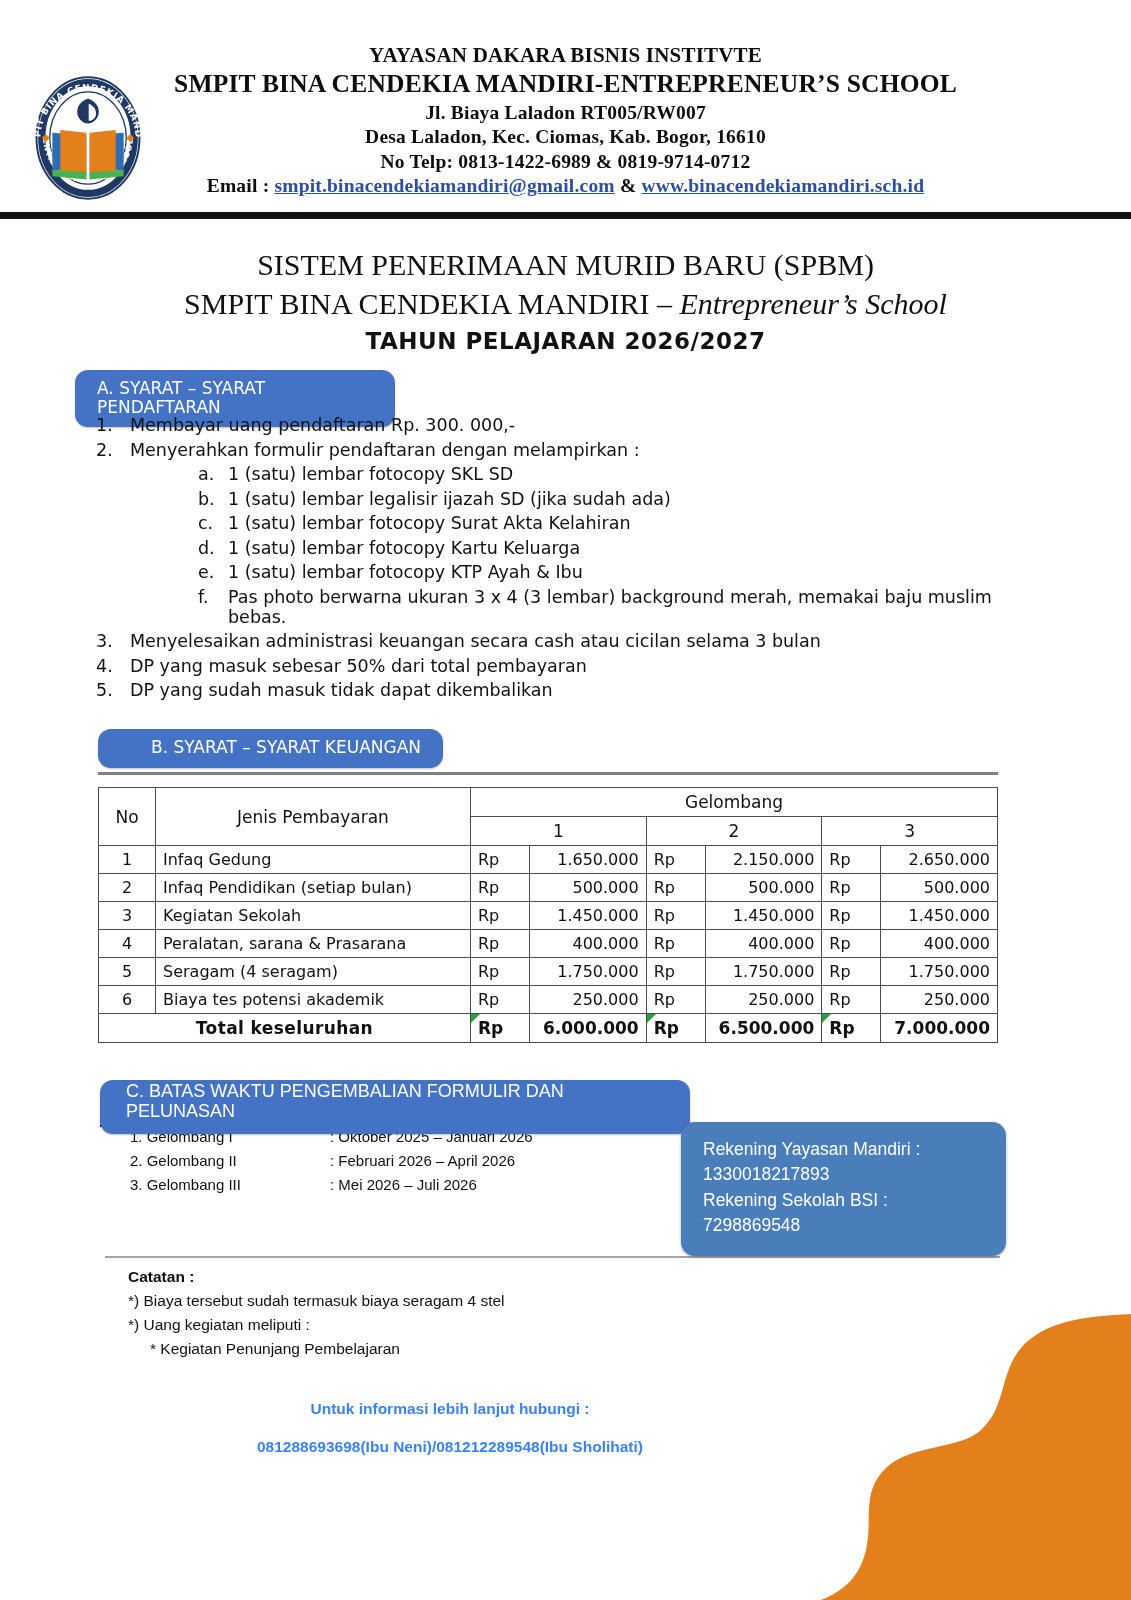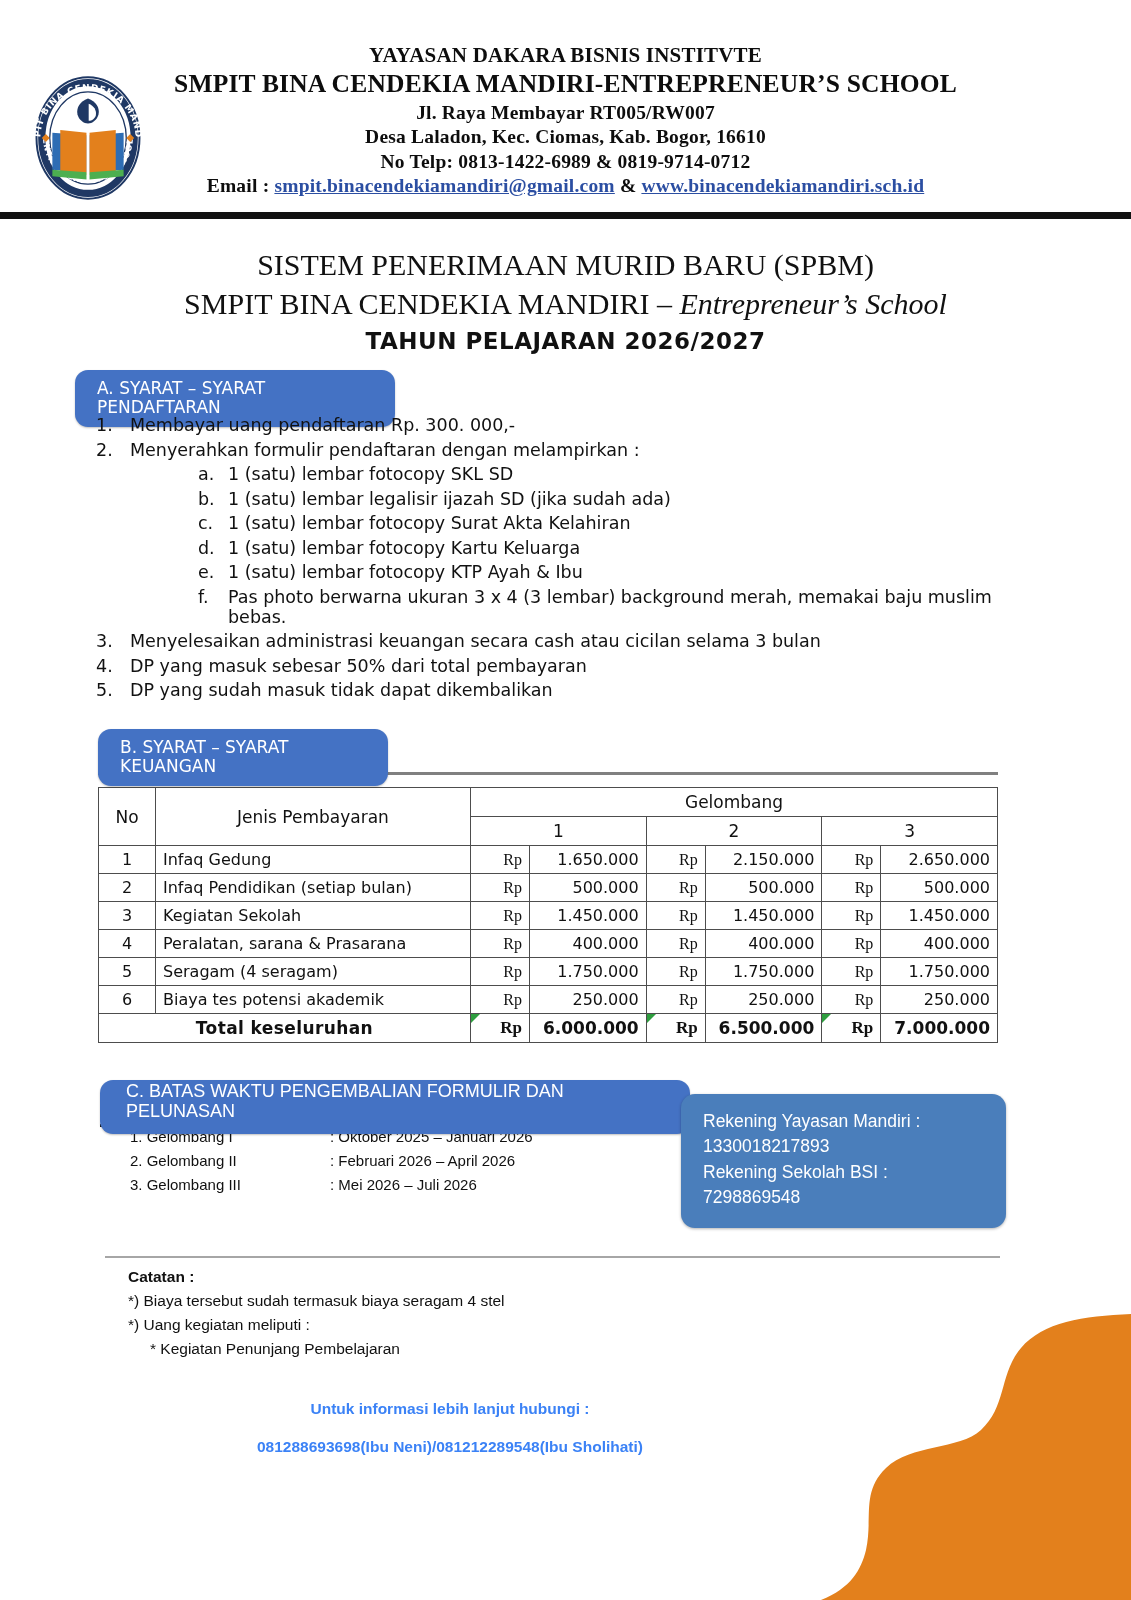--- a/index.html
+++ b/index.html
@@ -111,24 +111,25 @@
     left: 75px;
     top: 370px;
     width: 320px;
     box-sizing: border-box;
     font-family: "DejaVu Sans", sans-serif;
   }
   .banner-b {
     position: absolute;
     left: 98px;
     top: 729px;
-    width: 290px;
+    width: 345px;
     box-sizing: border-box;
     font-family: "DejaVu Sans", sans-serif;
     z-index: 3;
+    text-align: right;
   }
   .banner-c {
     position: absolute;
     left: 100px;
     top: 1080px;
     width: 590px;
     box-sizing: border-box;
     font-family: "Liberation Sans", sans-serif;
     font-size: 18px;
     padding: 2px 22px 12px 26px;
@@ -218,21 +219,21 @@
     padding: 4px 7px;
     font-weight: normal;
     background: #fff;
   }
   .fee-table .th-center {
     text-align: center;
     font-size: 17px;
   }
   .c-no     { width: 42px;  text-align: center; }
   .c-item   { width: 300px; text-align: left; }
-  .c-rp     { width: 44px;  text-align: right; font-family: Liberation Serif, serif; }
+  .c-rp     { width: 44px;  text-align: left; }
   .c-val    { text-align: right; padding-right: 12px; }
   .row-total td {
     font-weight: bold;
     font-size: 17px;
   }
   .total-label {
     text-align: center;
     letter-spacing: .4px;
   }
   .cell-flag {
@@ -259,21 +260,21 @@
     display: flex;
     margin-bottom: 7px;
   }
   .sch-label { width: 200px; flex: 0 0 200px; }
   .sch-value { flex: 1; }
 
   
   .rekening {
     position: absolute;
     left: 681px;
-    top: 1094px;
+    top: 1122px;
     width: 325px;
     box-sizing: border-box;
     background: #4A7EBB;
     color: #ffffff;
     border-radius: 14px;
     padding: 15px 18px 17px 22px;
     font-family: "Liberation Sans", sans-serif;
     font-size: 17.5px;
     line-height: 1.45;
     box-shadow: 0 1px 3px rgba(0,0,0,.3);
@@ -346,21 +347,21 @@
       <path d="M154,92 L154,148 L102,152 L102,96 Z" fill="#2E6DB4"></path>
       <path d="M58,88 L58,150 L98,156 L98,92 Z" fill="#E3801C"></path>
       <path d="M142,88 L142,150 L102,156 L102,92 Z" fill="#E3801C"></path>
       <path d="M46,148 L46,158 L98,163 L98,152 Z" fill="#4CAF50"></path>
       <path d="M154,148 L154,158 L102,163 L102,152 Z" fill="#4CAF50"></path>
       <rect x="98" y="90" width="4" height="74" fill="#ffffff"></rect>
     </svg>
 
     <div class="lh-line lh-1">YAYASAN DAKARA BISNIS INSTITVTE</div>
     <div class="lh-line lh-2">SMPIT BINA CENDEKIA MANDIRI-ENTREPRENEUR’S SCHOOL</div>
-    <div class="lh-line lh-3">Jl. Raya Membayar RT005/RW007</div>
+    <div class="lh-line lh-3">Jl. Biaya Laladon RT005/RW007</div>
     <div class="lh-line lh-4">Desa Laladon, Kec. Ciomas, Kab. Bogor, 16610</div>
     <div class="lh-line lh-5">No Telp: 0813-1422-6989 &amp; 0819-9714-0712</div>
     <div class="lh-line lh-6">
       <span>Email : </span><a class="lh-link" href="#">smpit.binacendekiamandiri@gmail.com</a><span> &amp; </span><a class="lh-link" href="#">www.binacendekiamandiri.sch.id</a>
     </div>
     <div class="header-rule"></div>
   </div>
 
   <div class="doc-title-wrap">
     <div class="doc-title-1">SISTEM PENERIMAAN MURID BARU (SPBM)</div>

